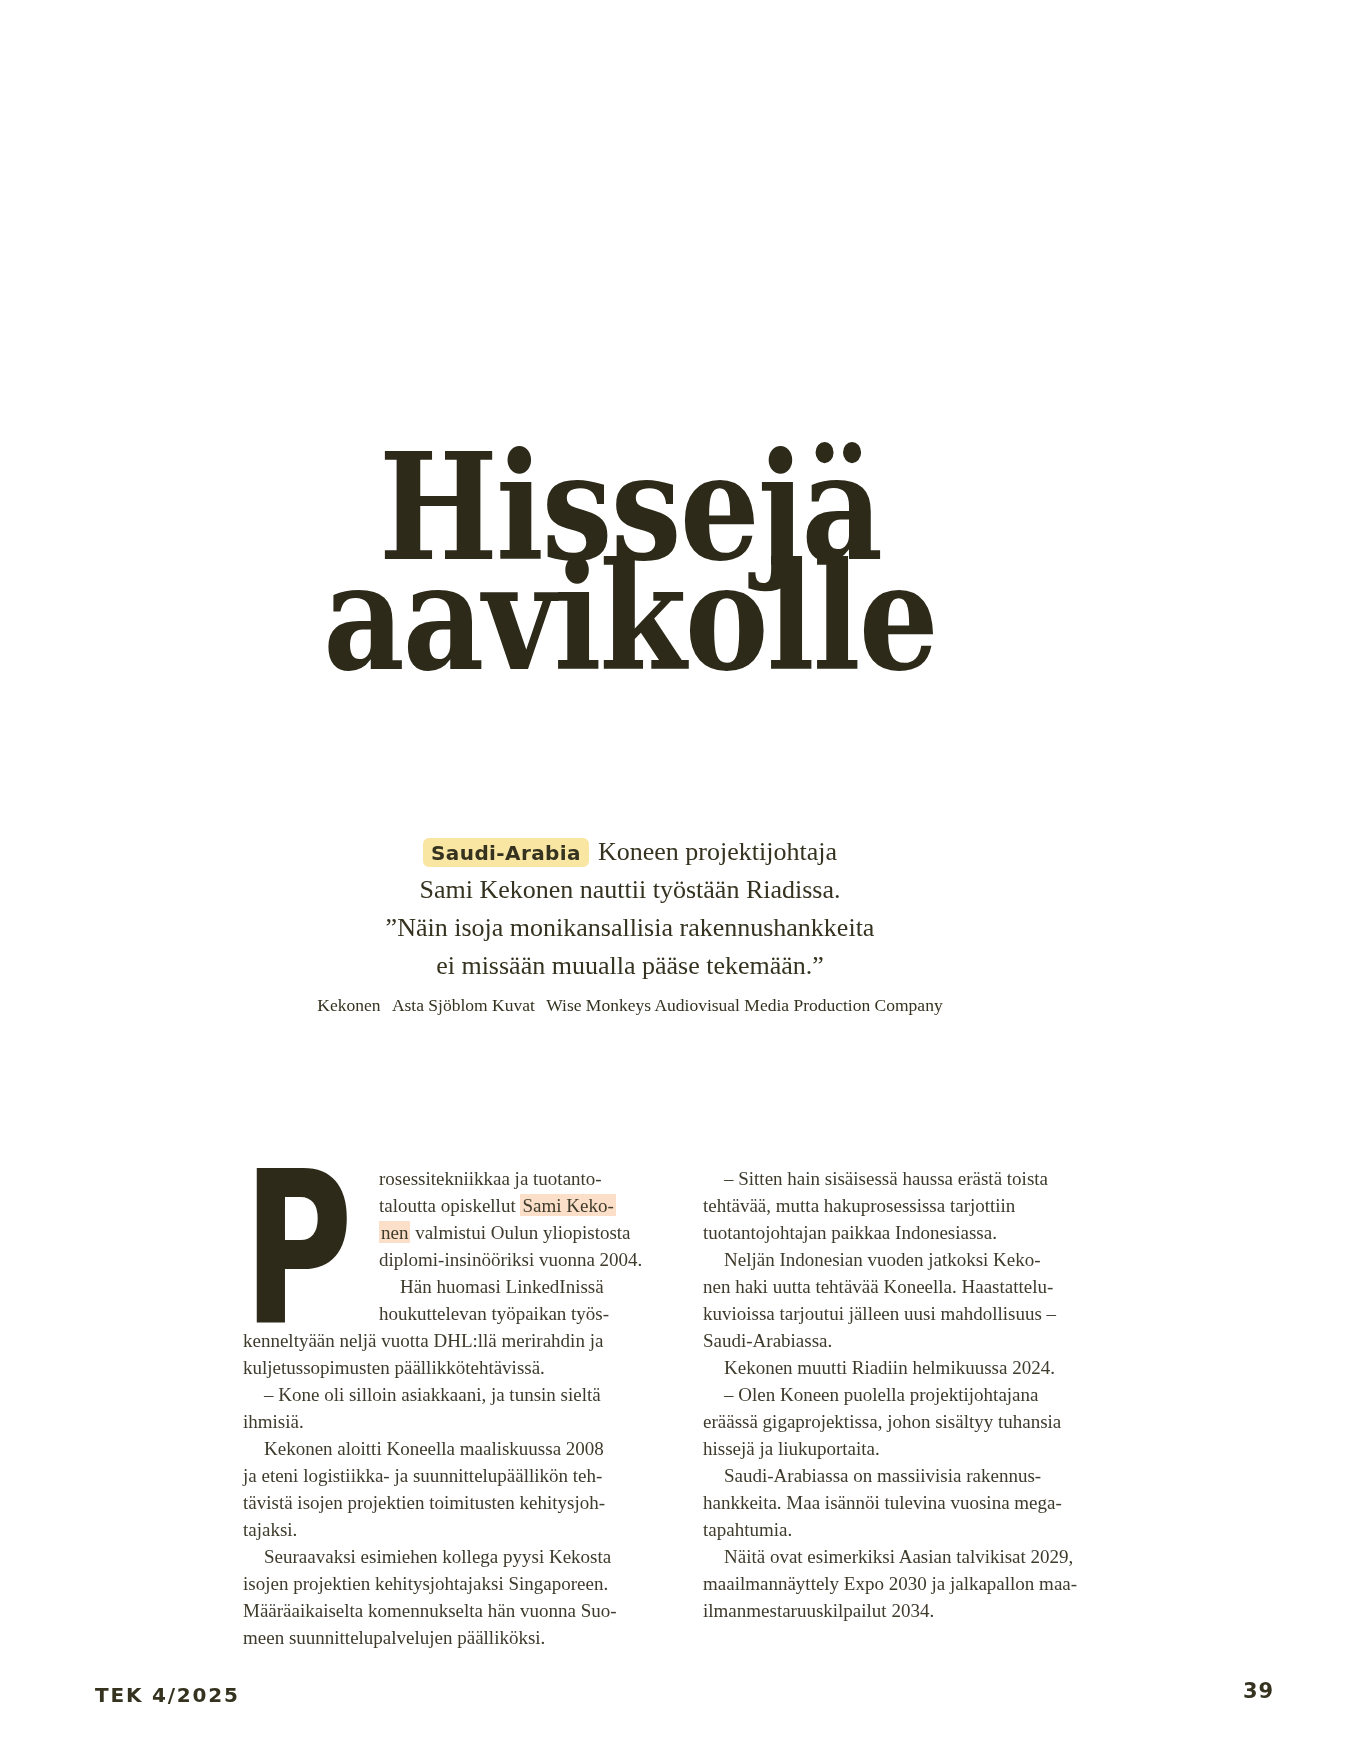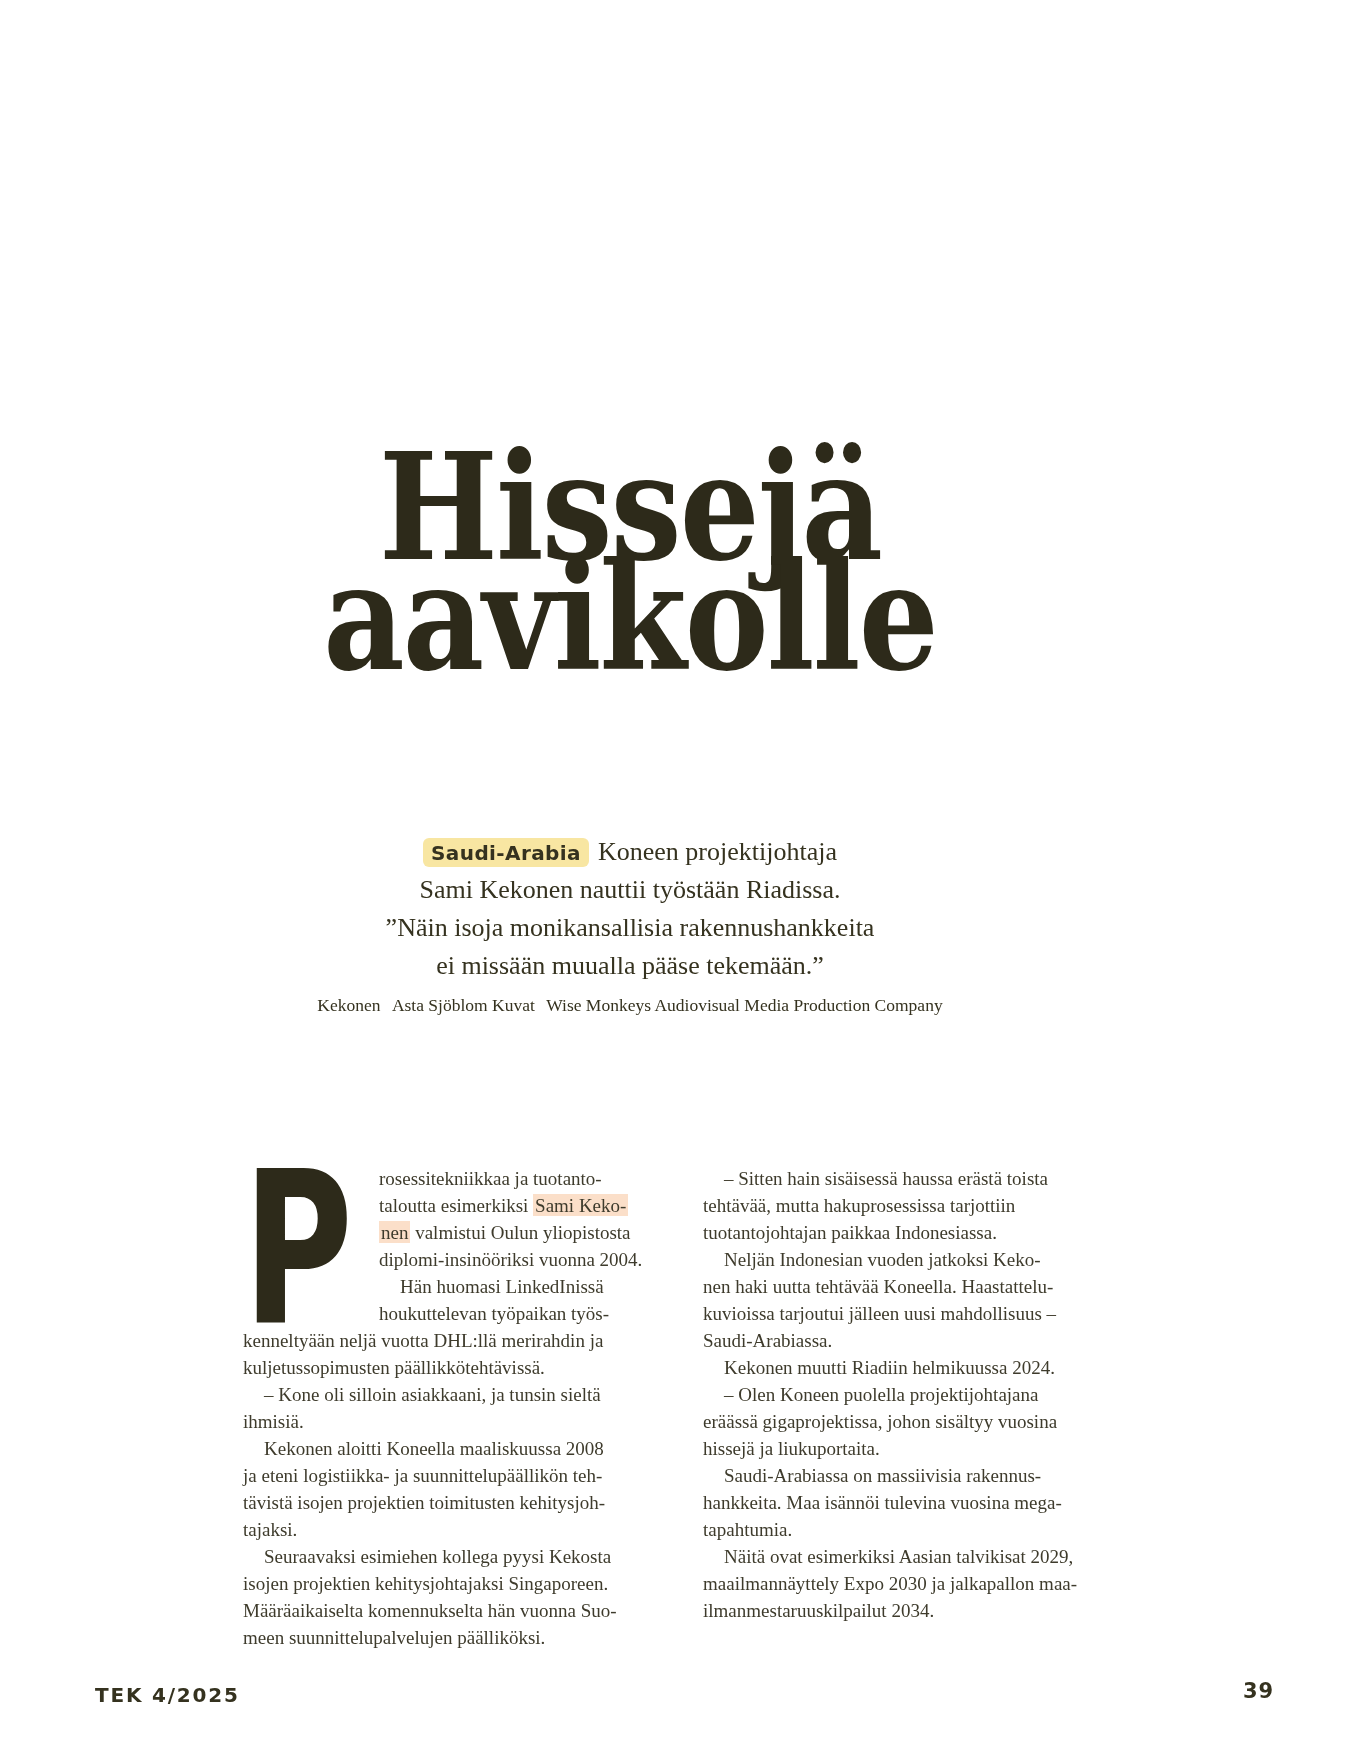--- a/index.html
+++ b/index.html
@@ -143,21 +143,21 @@
     <span class="lbl">Kuvat</span>
     <b>Wise Monkeys Audiovisual Media Production Company</b>
   </div>
 
   <div class="body-grid">
     <div class="col">
       <div class="dropcap">
         <div class="glyph">P</div>
       </div>
     <div class="line"><span>rosessitekniikkaa ja tuotanto-</span></div>
-        <div class="line"><span>taloutta esimerkiksi </span><span class="hl">Sami Keko-</span></div>
+        <div class="line"><span>taloutta opiskellut </span><span class="hl">Sami Keko-</span></div>
         <div class="line"><span class="hl">nen</span><span> valmistui Oulun yliopistosta</span></div>
         <div class="line"><span>diplomi-insinööriksi vuonna 2004.</span></div>
         <div class="line indent"><span>Hän huomasi LinkedInissä</span></div>
         <div class="line"><span>houkuttelevan työpaikan työs-</span></div>
         <div class="line"><span>kenneltyään neljä vuotta DHL:llä merirahdin ja</span></div>
         <div class="line"><span>kuljetussopimusten päällikkötehtävissä.</span></div>
         <div class="line indent"><span>– Kone oli silloin asiakkaani, ja tunsin sieltä</span></div>
         <div class="line"><span>ihmisiä.</span></div>
         <div class="line indent"><span>Kekonen aloitti Koneella maaliskuussa 2008</span></div>
         <div class="line"><span>ja eteni logistiikka- ja suunnittelupäällikön teh-</span></div>
@@ -171,21 +171,21 @@
     <div class="col">
         <div class="line indent"><span>– Sitten hain sisäisessä haussa erästä toista</span></div>
         <div class="line"><span>tehtävää, mutta hakuprosessissa tarjottiin</span></div>
         <div class="line"><span>tuotantojohtajan paikkaa Indonesiassa.</span></div>
         <div class="line indent"><span>Neljän Indonesian vuoden jatkoksi Keko-</span></div>
         <div class="line"><span>nen haki uutta tehtävää Koneella. Haastattelu-</span></div>
         <div class="line"><span>kuvioissa tarjoutui jälleen uusi mahdollisuus –</span></div>
         <div class="line"><span>Saudi-Arabiassa.</span></div>
         <div class="line indent"><span>Kekonen muutti Riadiin helmikuussa 2024.</span></div>
         <div class="line indent"><span>– Olen Koneen puolella projektijohtajana</span></div>
-        <div class="line"><span>eräässä gigaprojektissa, johon sisältyy vuosina</span></div>
+        <div class="line"><span>eräässä gigaprojektissa, johon sisältyy tuhansia</span></div>
         <div class="line"><span>hissejä ja liukuportaita.</span></div>
         <div class="line indent"><span>Saudi-Arabiassa on massiivisia rakennus-</span></div>
         <div class="line"><span>hankkeita. Maa isännöi tulevina vuosina mega-</span></div>
         <div class="line"><span>tapahtumia.</span></div>
         <div class="line indent"><span>Näitä ovat esimerkiksi Aasian talvikisat 2029,</span></div>
         <div class="line"><span>maailmannäyttely Expo 2030 ja jalkapallon maa-</span></div>
         <div class="line"><span>ilmanmestaruuskilpailut 2034.</span></div>
       </div>
   </div>
 

